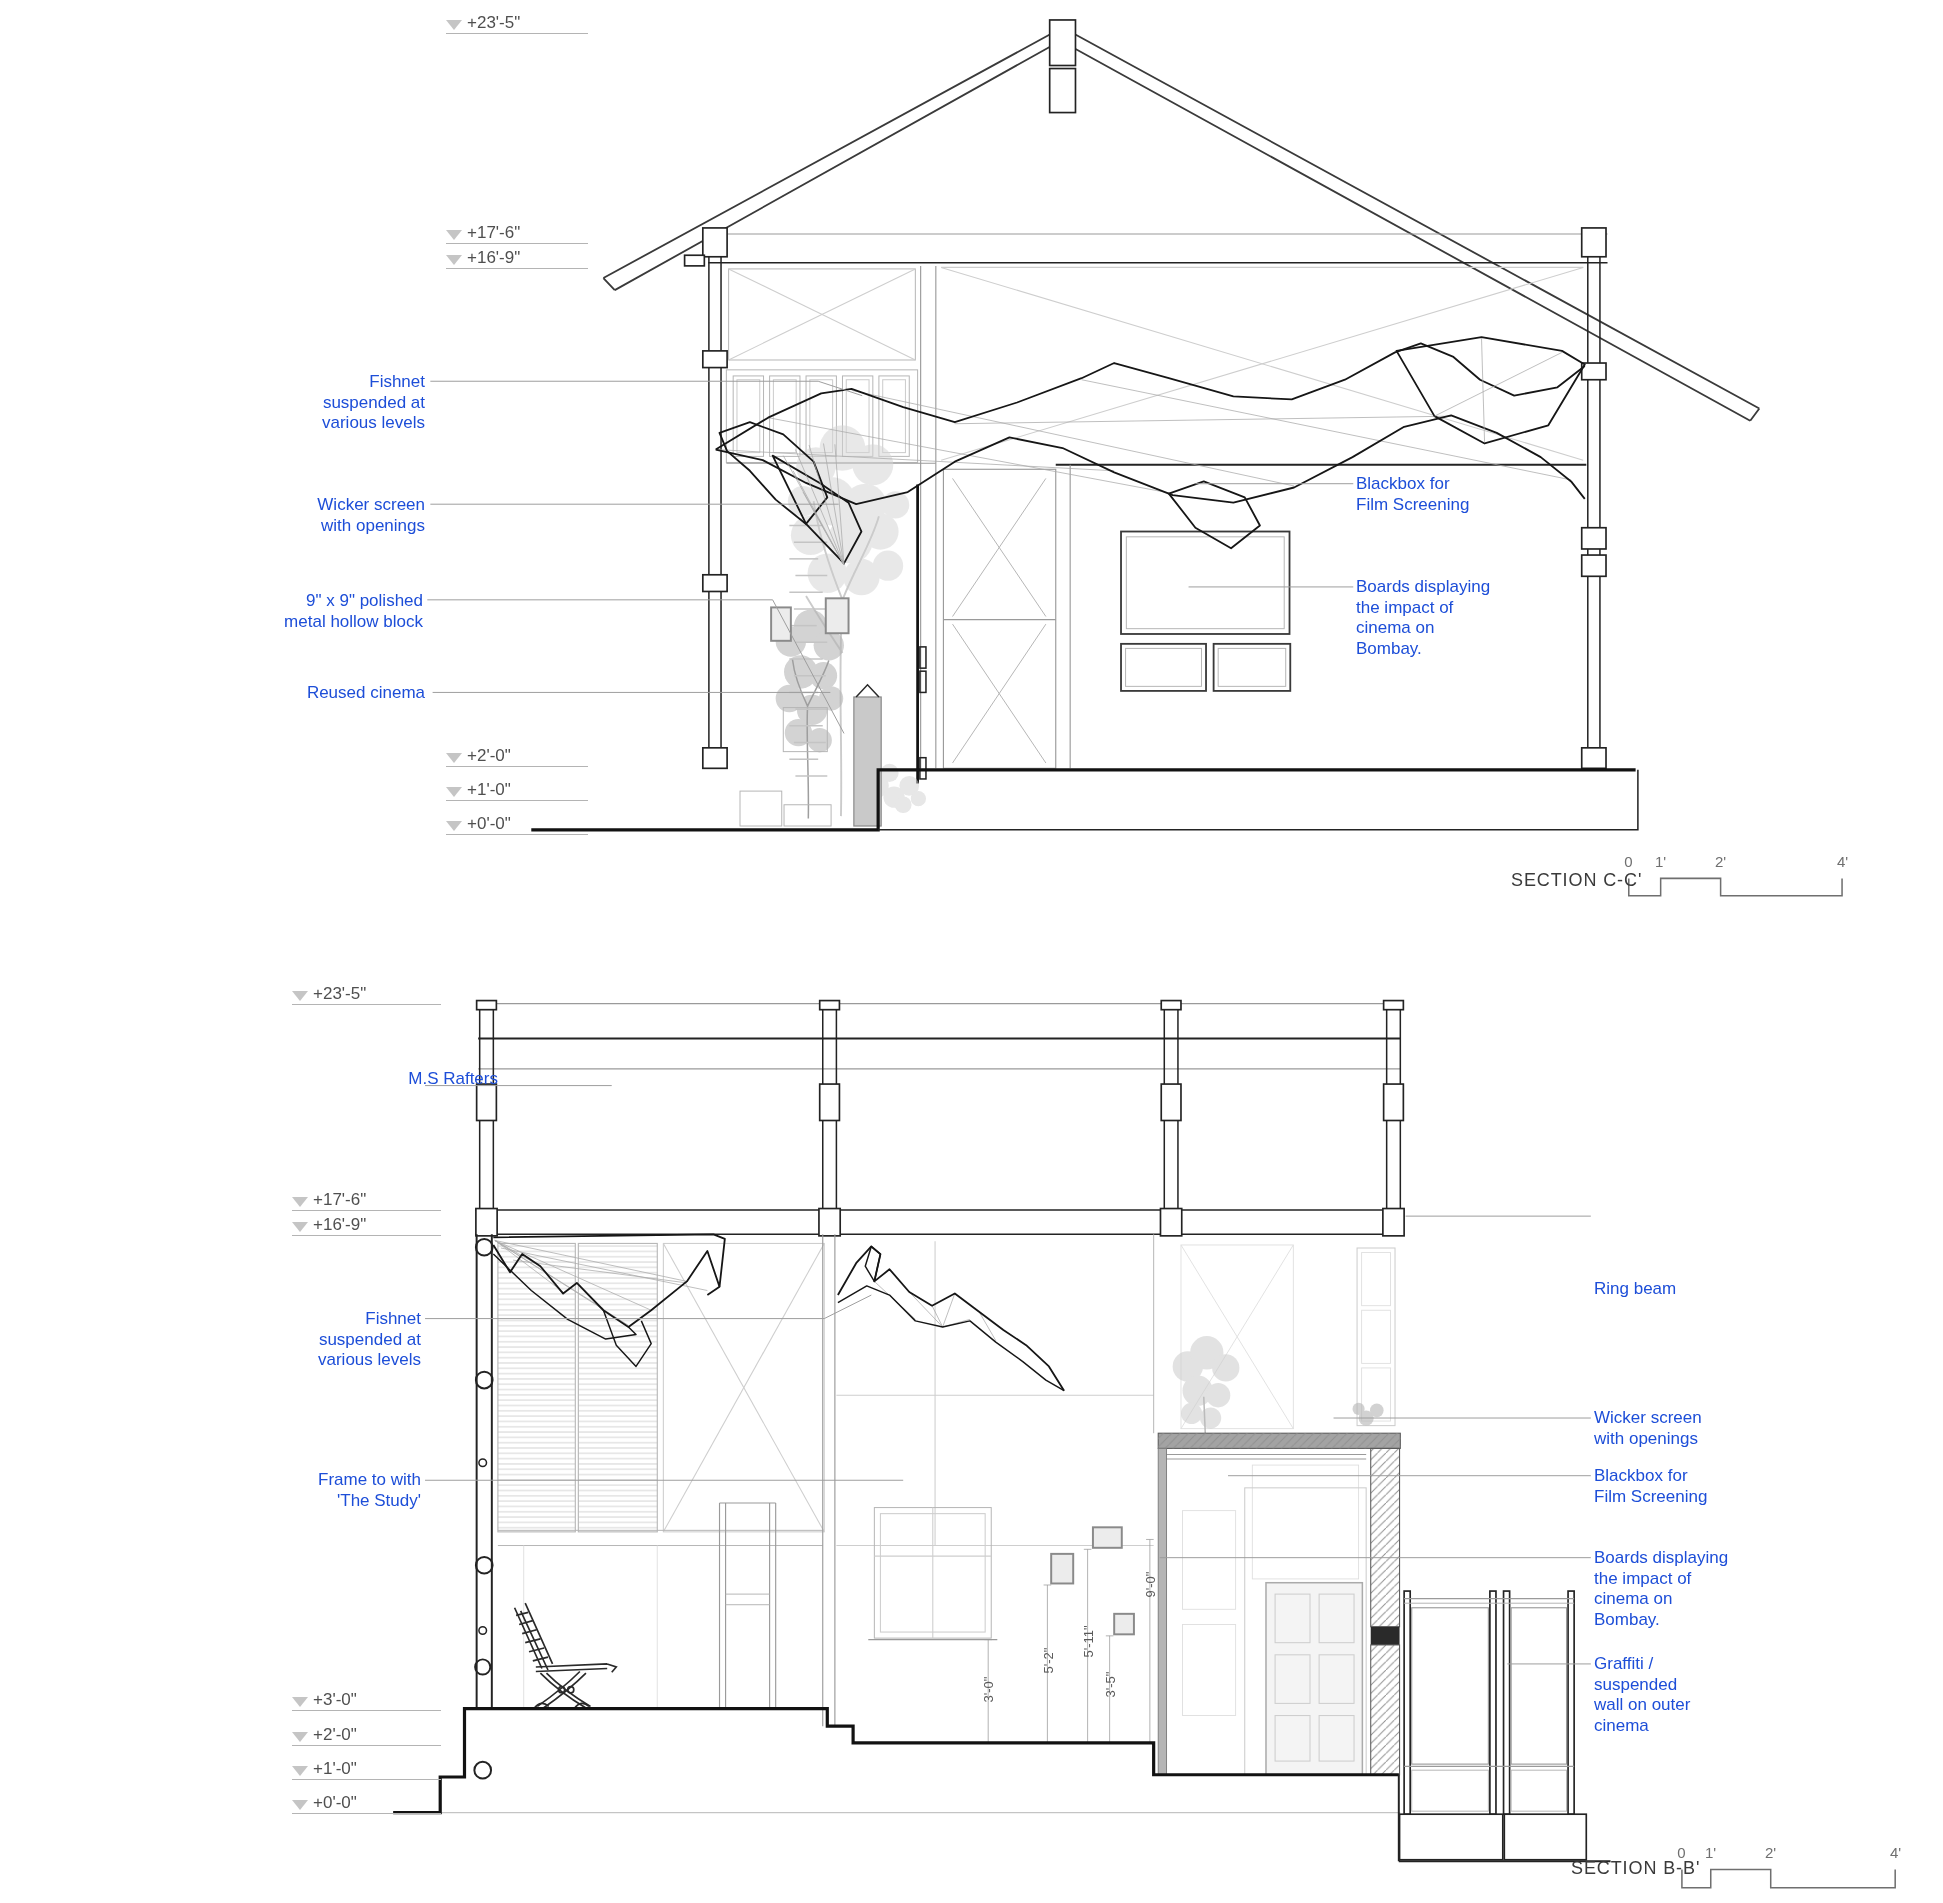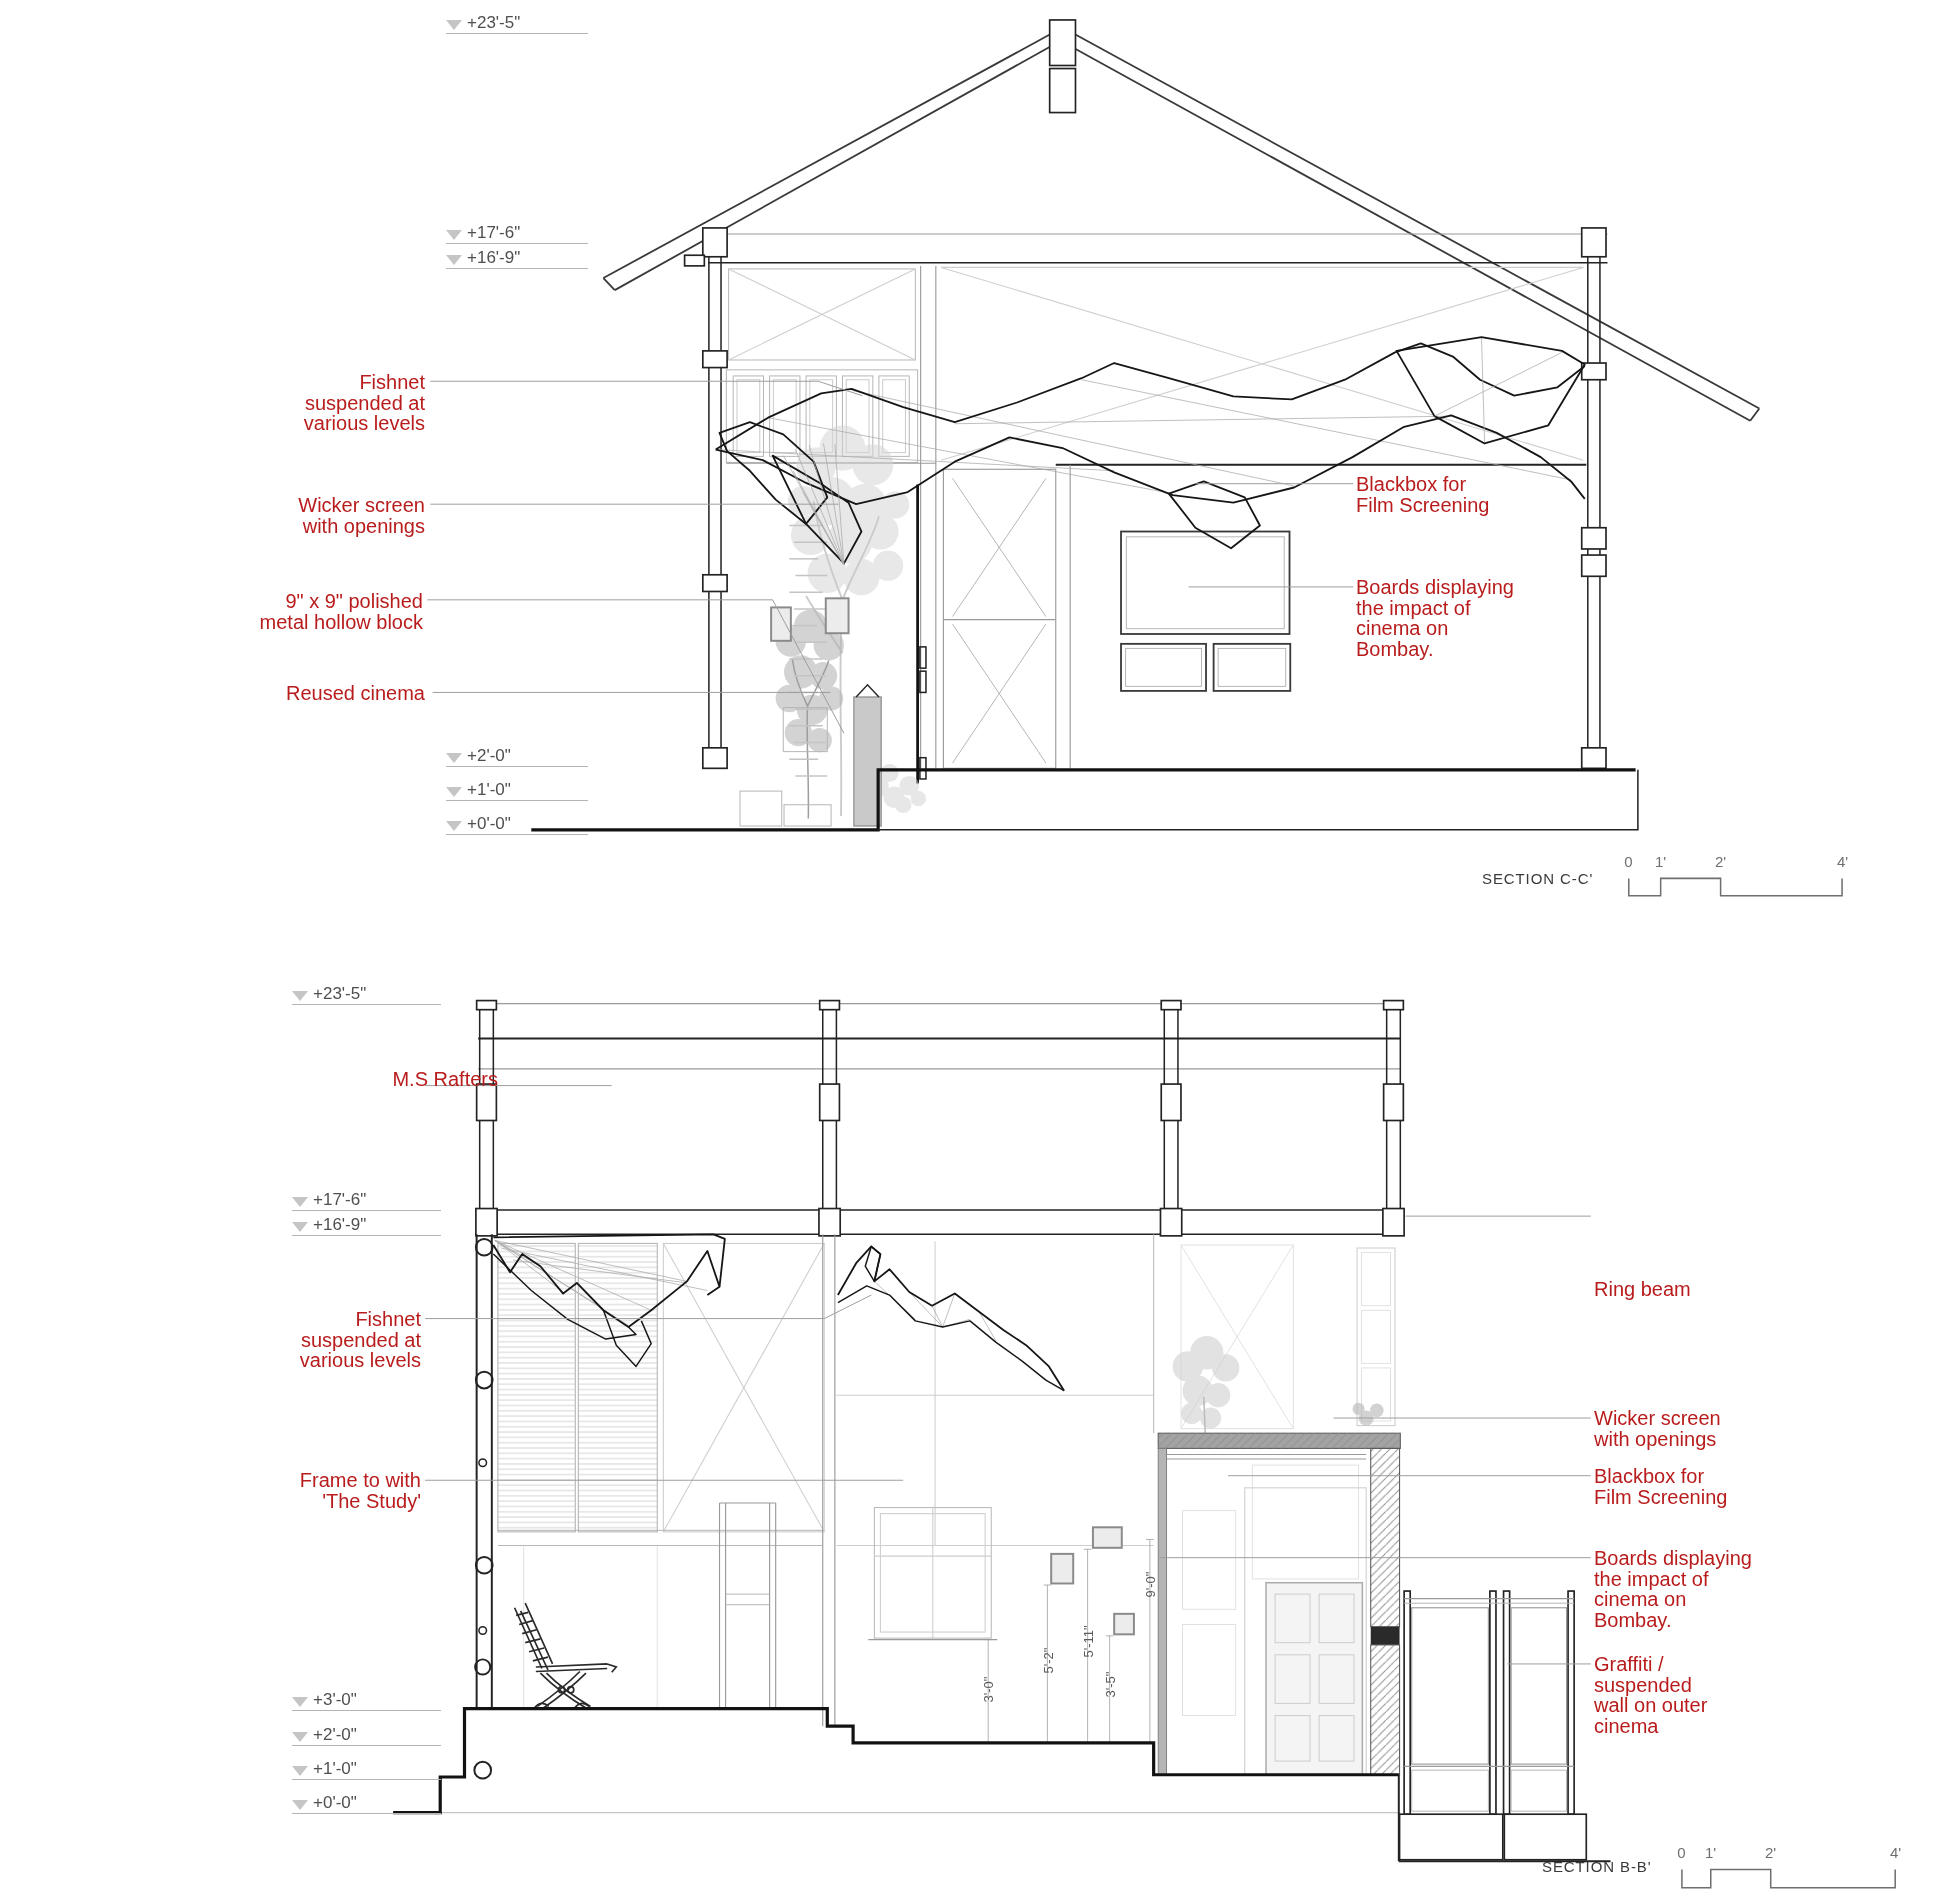--- a/index.html
+++ b/index.html
@@ -17,31 +17,31 @@
   .llg{stroke:#dfdfdf;stroke-width:1.2;fill:none}
   .net{stroke:#161616;stroke-width:2.4;fill:none;stroke-linejoin:round}
   .net2{stroke:#161616;stroke-width:1.9;fill:none;stroke-linejoin:round}
   .nf{stroke:#ababab;stroke-width:1;fill:none}
   .ldr{stroke:#9c9c9c;stroke-width:1.3;fill:none}
   .wb{fill:#fff;stroke:#232323;stroke-width:2.2}
   .fr{fill:#ececec;stroke:#8a8a8a;stroke-width:2.6}
   .diml{stroke:#9a9a9a;stroke-width:1;fill:none}
   .scl{stroke:#6f6f6f;stroke-width:2;fill:none}
   
-  .lbl{position:absolute;color:#b91c1c;font-size:20px;line-height:20.5px;white-space:nowrap;}
+  .lbl{position:absolute;color:#1d4ed8;font-size:17px;line-height:20.5px;white-space:nowrap;}
   .lbl.r{text-align:right;}
   .lbl span{display:block;}
   .elev{position:absolute;height:23px;}
   .tri{position:absolute;left:0;top:6.8px;width:0;height:0;
        border-left:8.3px solid transparent;border-right:8.3px solid transparent;
        border-top:10px solid #c5c5c5;}
   .etxt{position:absolute;left:21px;top:0;font-size:17px;color:#4f4f4f;white-space:nowrap;}
   .eln{position:absolute;left:0;top:20px;height:1.1px;background:#b4b4b4;width:142px;}
   .elev.bb .eln{width:149px;}
-  .sec-title{position:absolute;font-size:15px;color:#3a3a3a;letter-spacing:0.9px;white-space:nowrap;}
+  .sec-title{position:absolute;font-size:18px;color:#3a3a3a;letter-spacing:0.9px;white-space:nowrap;margin-left:29px;}
   .snum{position:absolute;width:27px;text-align:center;font-size:15px;color:#6f6f6f;}
   .dim{position:absolute;width:64px;text-align:center;font-size:13px;color:#5a5a5a;
        transform:rotate(-90deg);}
 </style>
 </head>
 <body>
 
 <div id="page">
 
 <svg width="1943" height="1904" viewBox="0 0 2560 2508">

